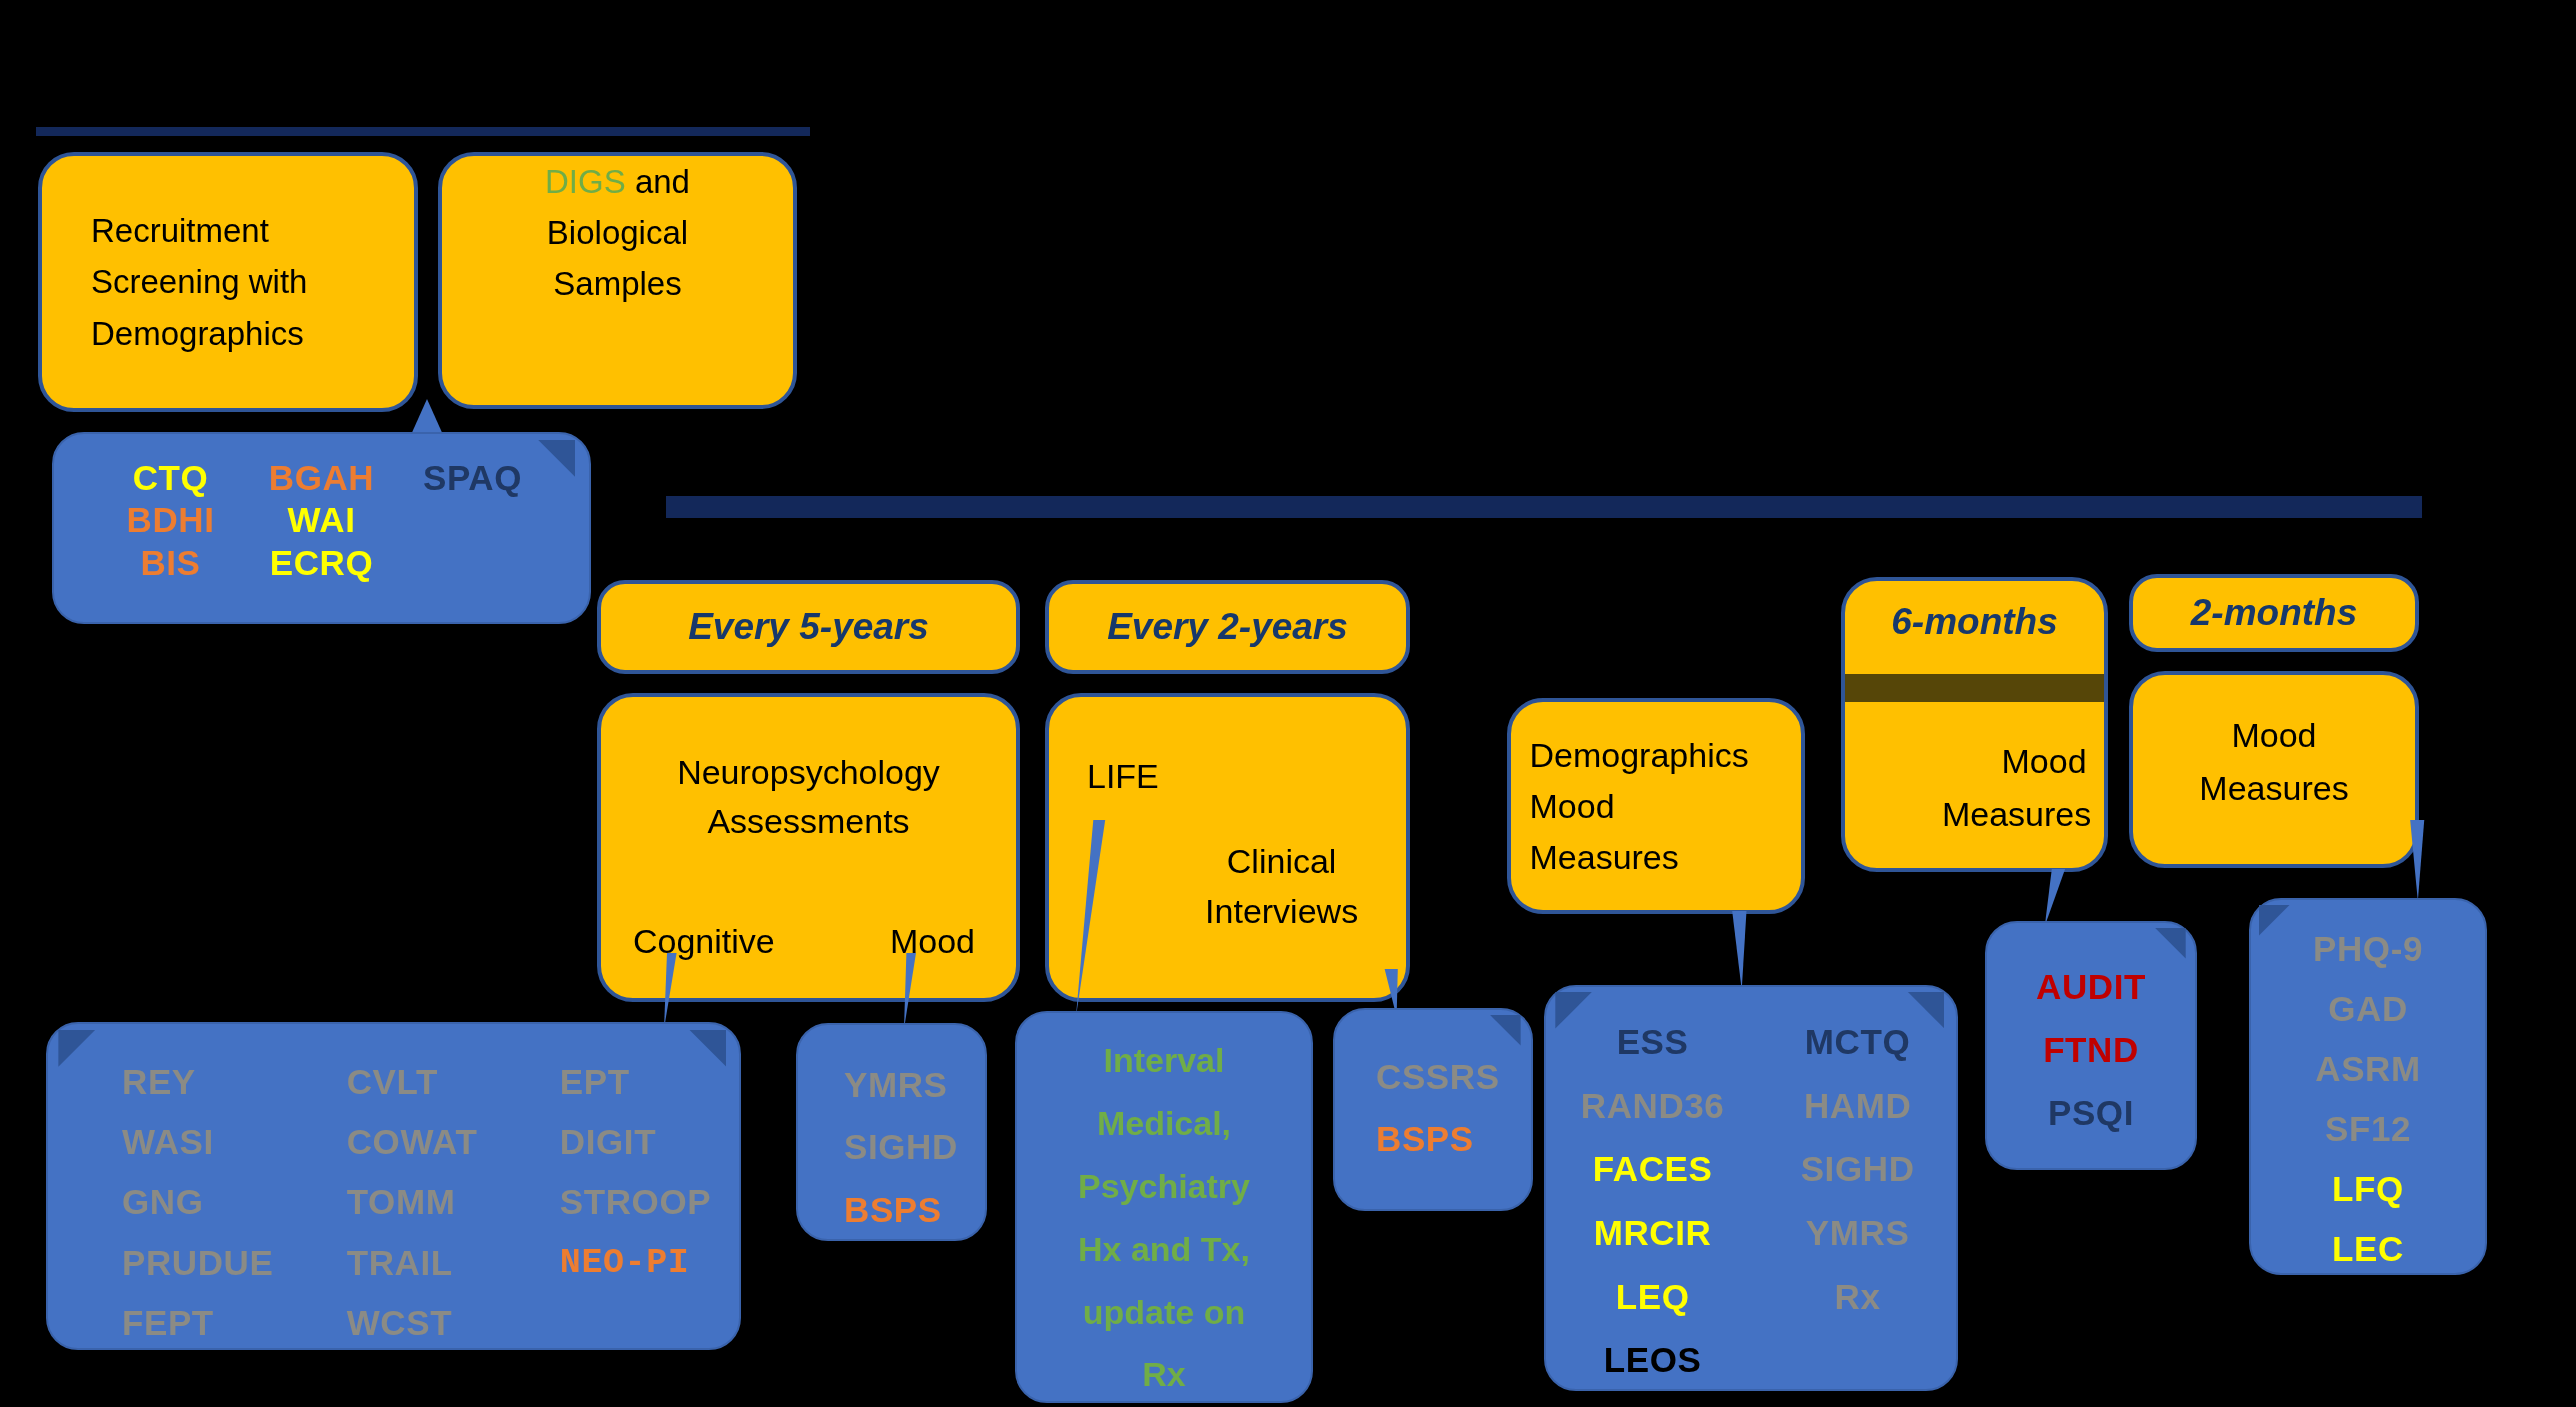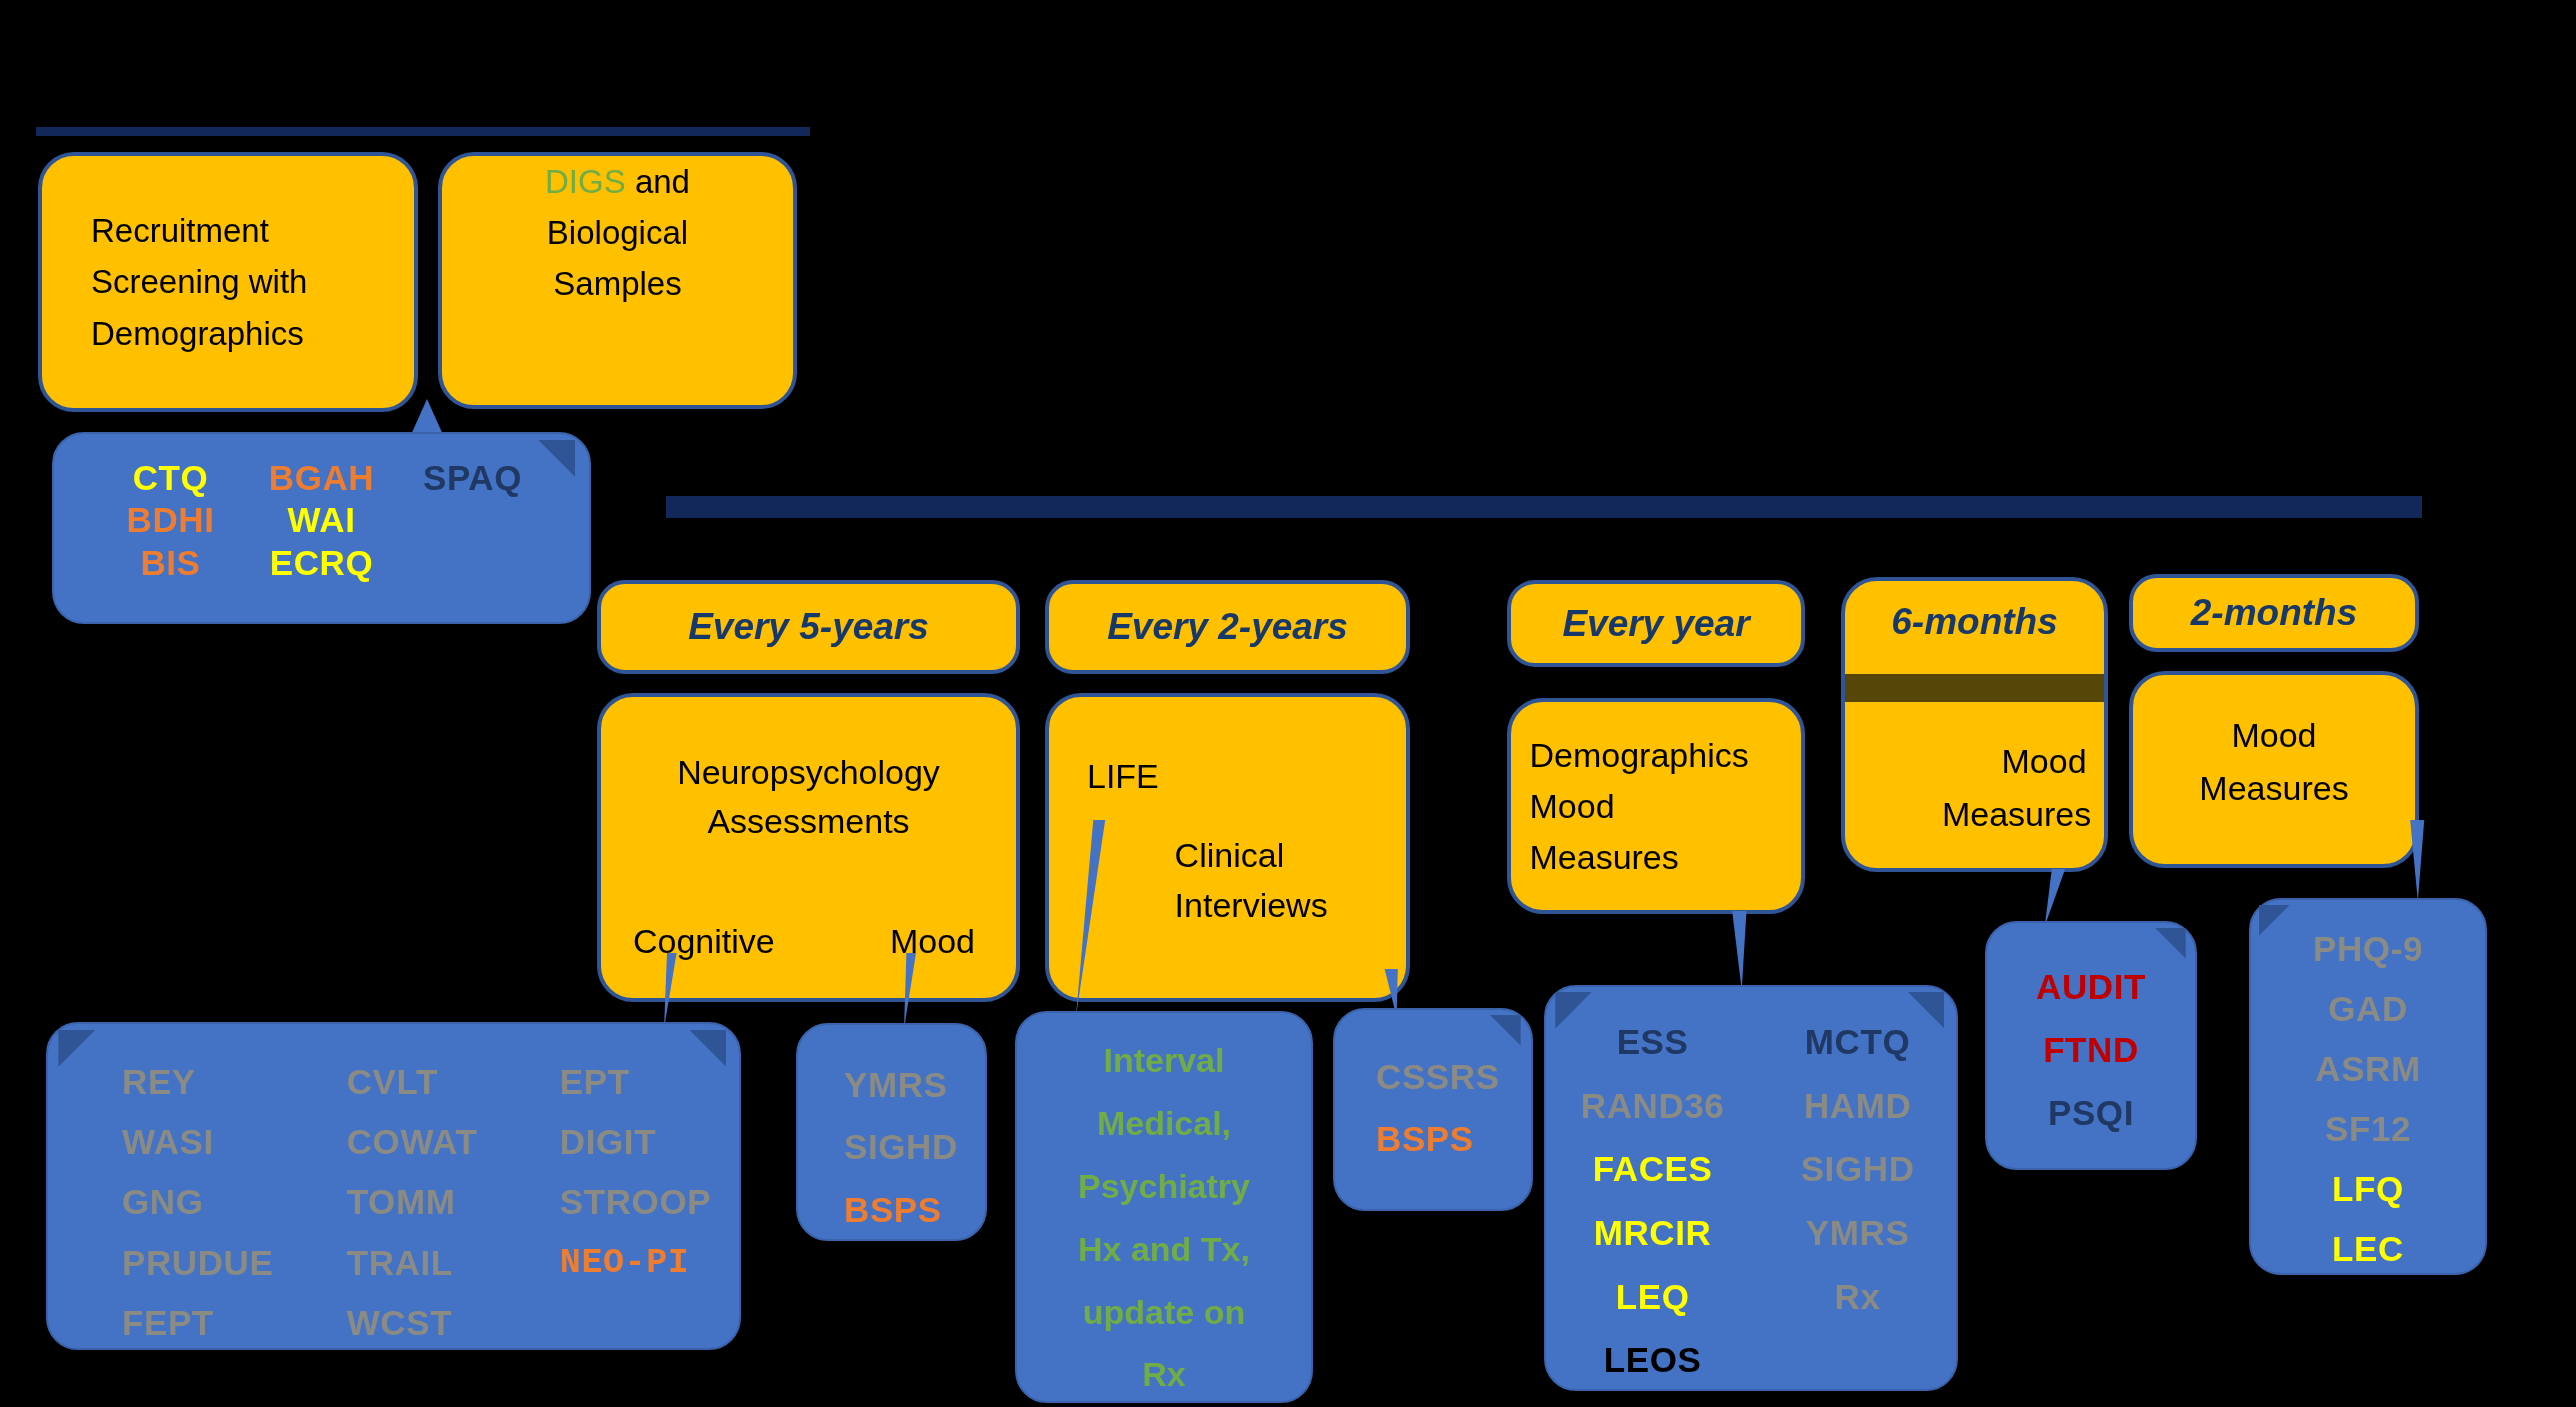--- a/index.html
+++ b/index.html
@@ -79,31 +79,28 @@
     </div>
   </div>
   <div class="spike" style="left:658px;top:953px;width:30px;height:76px;clip-path:polygon(30% 0,62% 0,20% 100%);"></div>
   <div class="spike" style="left:895px;top:953px;width:30px;height:76px;clip-path:polygon(38% 0,70% 0,30% 100%);"></div>
 
   <div class="goldbox hdrbox" style="left:1045px;top:580px;width:365px;height:94px;">
     <span>Every 2-years</span>
   </div>
   <div class="goldbox" style="left:1045px;top:693px;width:365px;height:309px;">
     <div class="bodytext" style="position:absolute;left:38px;top:55px;">LIFE</div>
-    <div class="bodytext" style="position:absolute;right:17.4px;bottom:68px;width:214px;text-align:left;">
+    <div class="bodytext" style="position:absolute;right:17.4px;bottom:62px;width:214px;text-align:center;">
       <span>Clinical</span><br>
       <span>Interviews</span>
     </div>
   </div>
   <div class="spike" style="left:1073px;top:820px;width:35px;height:198px;clip-path:polygon(58% 0,92% 0,8% 100%);z-index:3;"></div>
   <div class="spike" style="left:1378px;top:969px;width:30px;height:48px;clip-path:polygon(22% 0,66% 0,62% 100%);"></div>
 
-  <div class="goldbox hdrbox" style="left:1507px;top:580px;width:298px;height:87px;">
-    <span>Every year</span>
-  </div>
   <div class="goldbox" style="left:1507px;top:698px;width:298px;height:216px;">
     <div class="bodytext" style="padding:28px 0 0 18.5px;line-height:1.5;">
       <span>Demographics</span><br>
       <span>Mood</span><br>
       <span>Measures</span>
     </div>
   </div>
   <div class="spike" style="left:1722px;top:911px;width:34px;height:79px;clip-path:polygon(30% 0,72% 0,58% 100%);"></div>
 
   <div class="goldbox" style="left:1841px;top:577px;width:267px;height:295px;overflow:hidden;">

